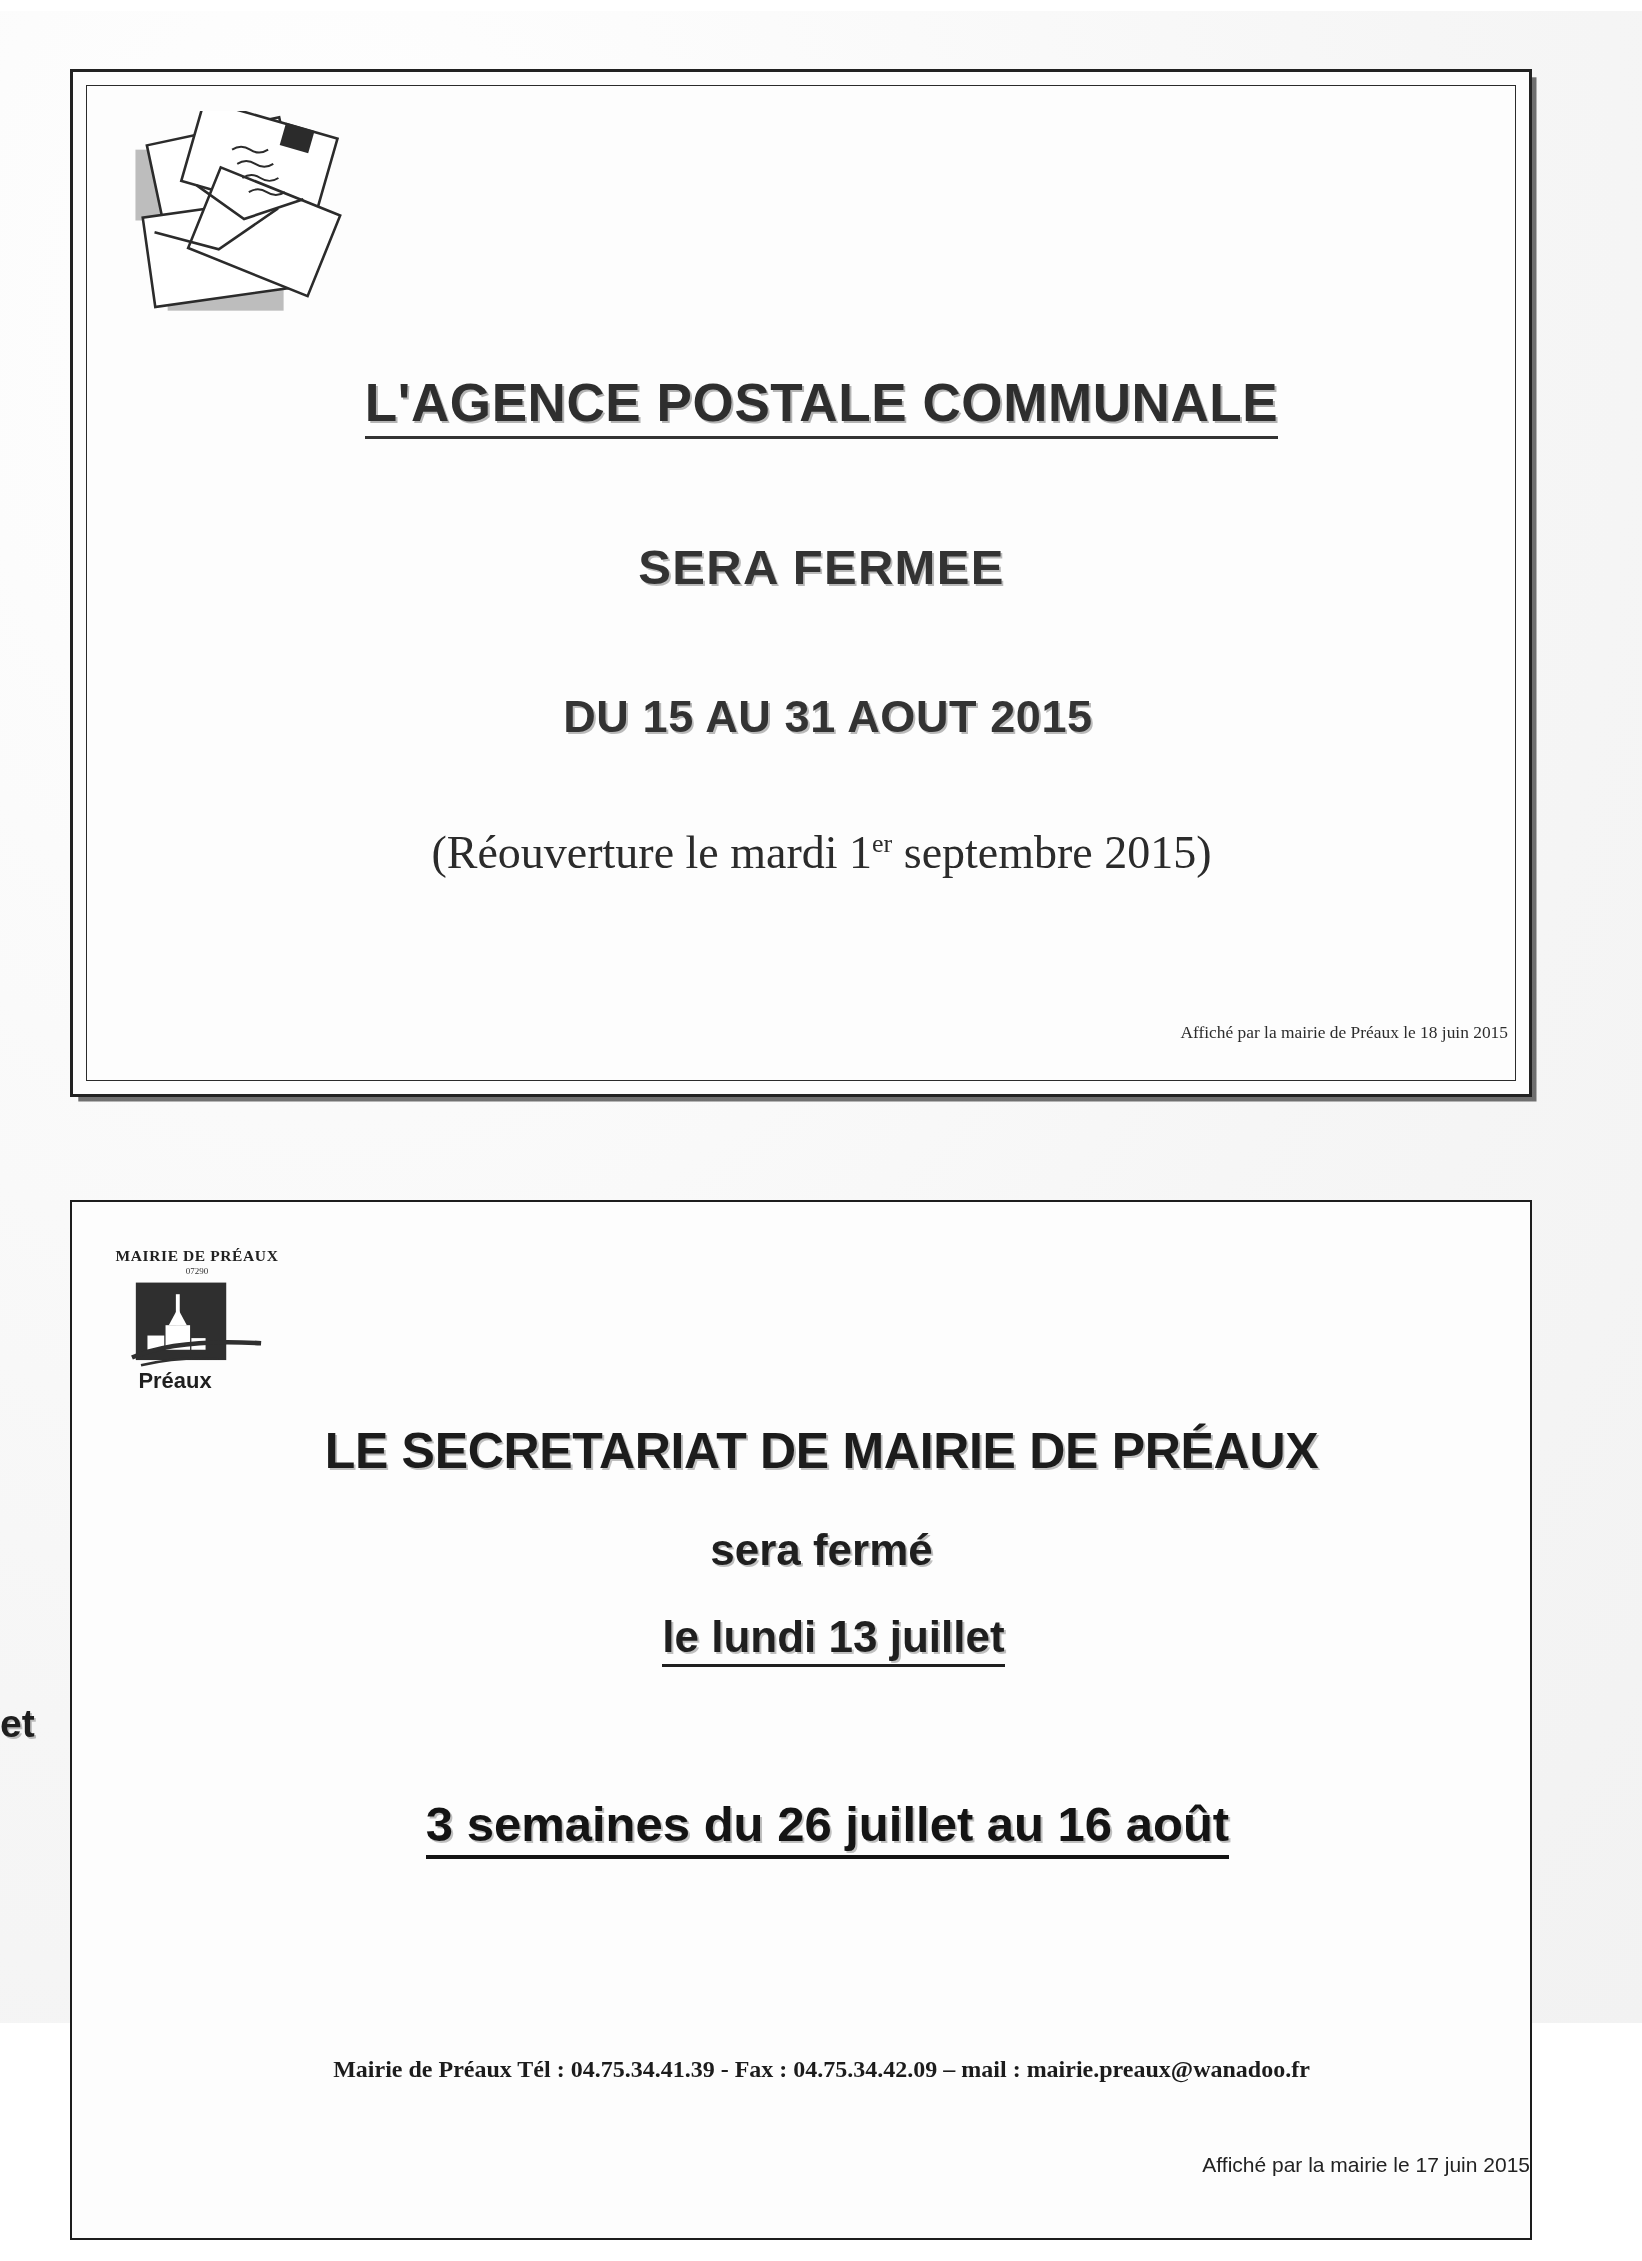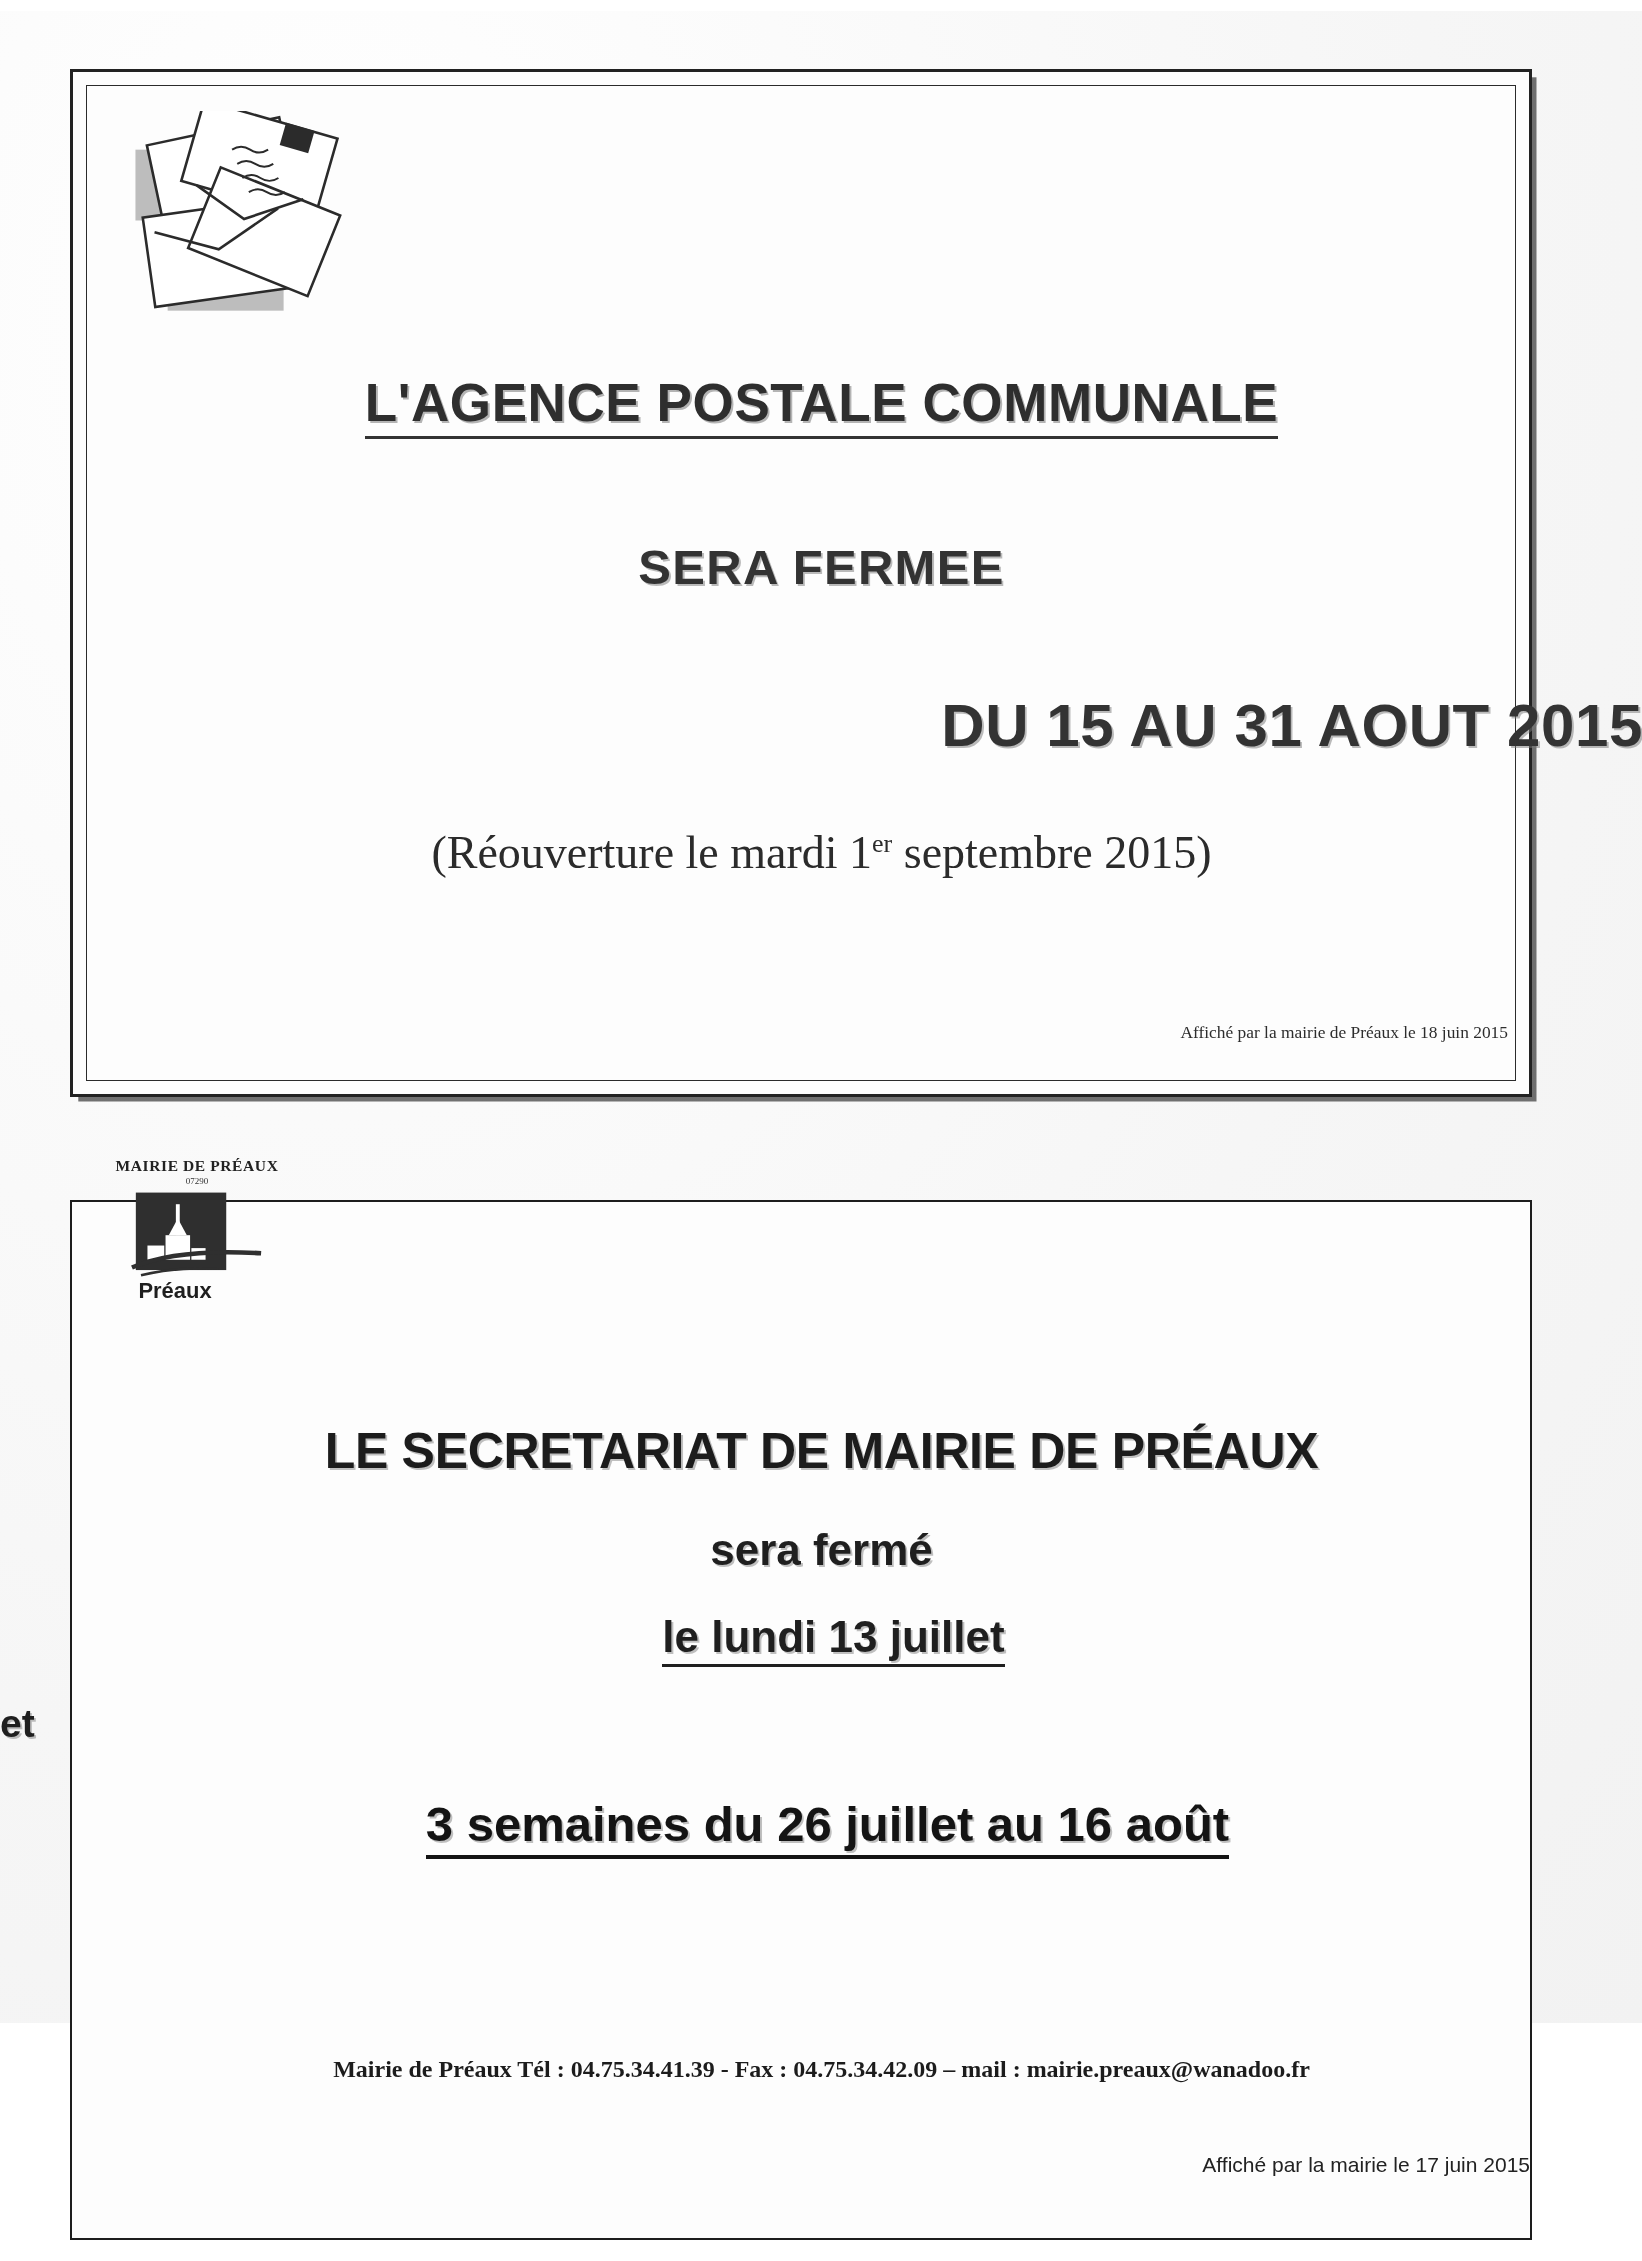--- a/index.html
+++ b/index.html
@@ -81,22 +81,22 @@
     font-size: 49px;
     font-weight: bold;
     letter-spacing: 1.3px;
     color: #333;
     text-shadow: 1.9px 1.9px 0.6px rgba(120,120,120,0.5);
   }
   .n1-line3 {
     position: absolute;
     left: 0; right: 0;
     top: 680px;
-    text-align: right;
-    font-size: 60px;
+    text-align: center;
+    font-size: 45px;
     font-weight: bold;
     letter-spacing: 0.6px;
     color: #333;
     text-shadow: 1.9px 1.9px 0.6px rgba(120,120,120,0.5);
     padding-left: 13px;
   }
   .n1-line4 {
     position: absolute;
     left: 0; right: 0;
     top: 815px;
@@ -120,21 +120,21 @@
     left: 70px;
     top: 1189px;
     width: 1462px;
     height: 1040px;
     border: 2.6px solid #1d1d1d;
   }
 
   .logo-box {
     position: absolute;
     left: 110px;
-    top: 1146px;
+    top: 1236px;
     width: 174px;
     height: 174px;
   }
   .logo-title {
     font-family: "Liberation Serif", serif;
     font-size: 15.5px;
     font-weight: bold;
     letter-spacing: 0.6px;
     text-align: center;
     color: #222;

